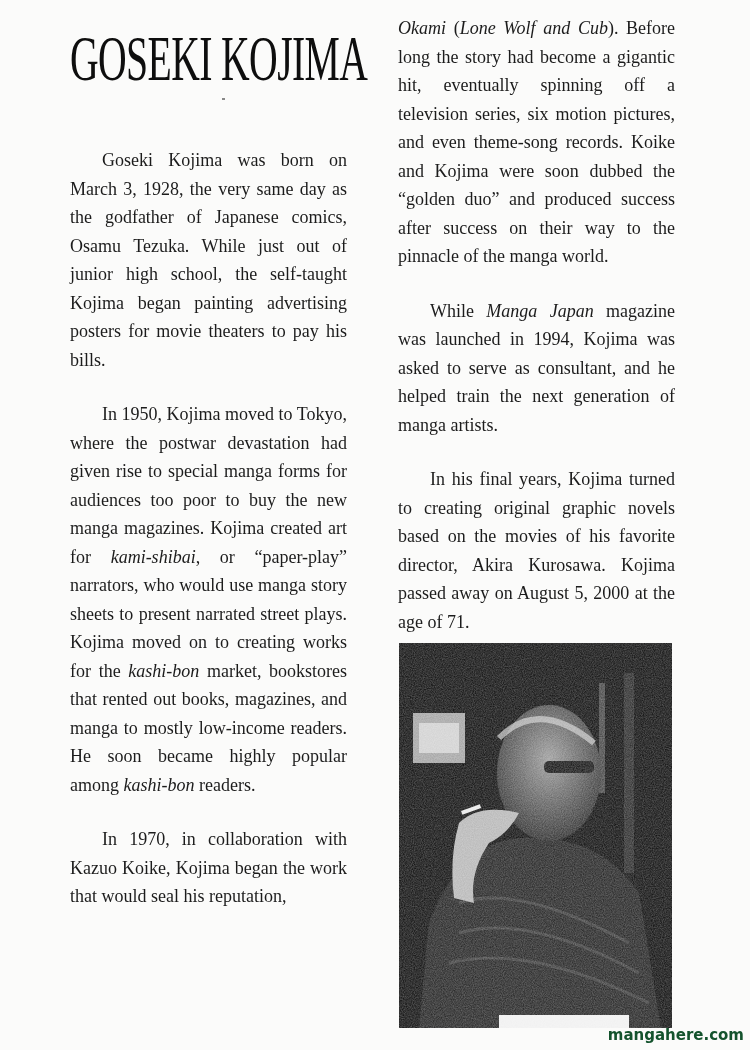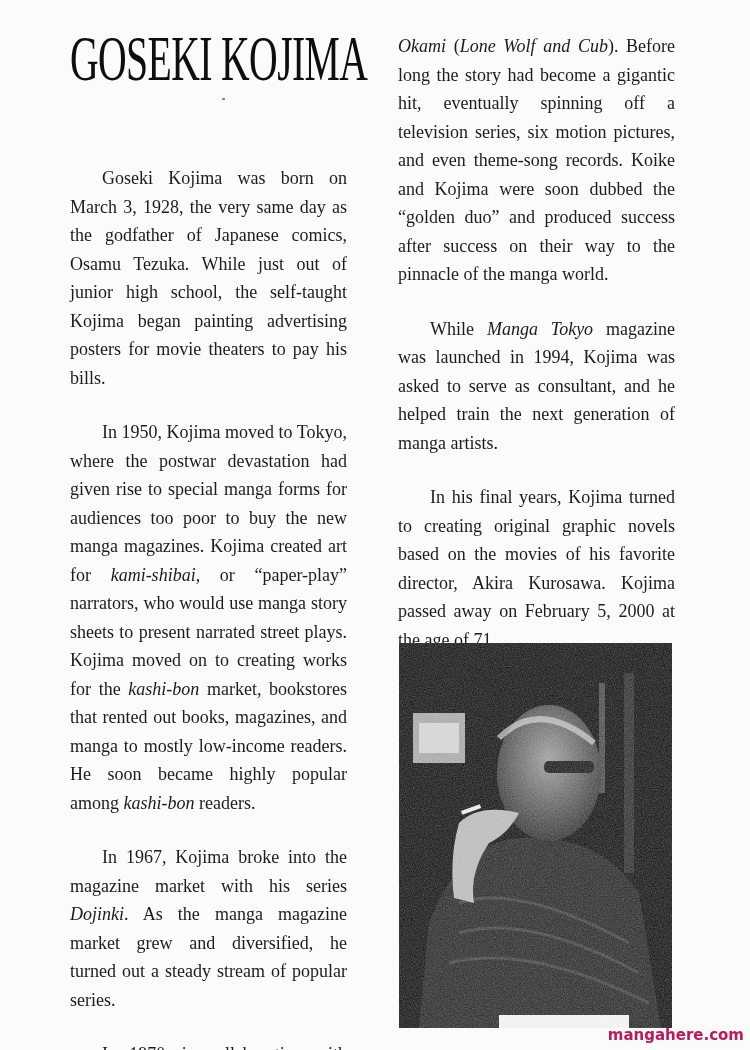--- a/index.html
+++ b/index.html
@@ -26,60 +26,58 @@
       position: absolute; left: 222px; top: 98px;
       width: 3px; height: 2px; background: #888;
     }
     .col {
       position: absolute;
       font-family: "Liberation Serif", serif;
       font-size: 18px;
       line-height: 28.5px;
       color: #1c1c1c;
       text-align: justify;
-      margin-top: 18px;
     }
     .col-left { left: 70px; top: 146px; width: 277px; }
     .col-right { left: 398px; top: 14px; width: 277px; }
     .col p { margin: 0; text-indent: 32px; }
     .col p + p { margin-top: 26px; }
     .col p.noindent { text-indent: 0; }
     .col em { font-style: italic; }
     .photo {
       position: absolute; left: 399px; top: 643px;
       width: 273px; height: 385px;
       background: #0b0b0b;
       overflow: hidden;
     }
     .photo svg { display: block; }
     .watermark {
       position: absolute; right: 6px; bottom: 6px;
       font-family: "DejaVu Sans", sans-serif;
       font-weight: bold; font-size: 15px;
-      color: #be185d;
+      color: #14532d;
       letter-spacing: 0px;
     }
   </style>
 </head>
 <body>
 
 <div class="title">GOSEKI KOJIMA</div>
 <div class="speck"></div>
 
 <div class="col col-left">
   <p><span>Goseki Kojima was born on March 3, 1928, the very same day as the godfather of Japanese comics, Osamu Tezuka. While just out of junior high school, the self-taught Kojima began painting advertising posters for movie theaters to pay his bills.</span></p>
   <p><span>In 1950, Kojima moved to Tokyo, where the postwar devastation had given rise to special manga forms for audiences too poor to buy the new manga magazines. Kojima created art for </span><em>kami-shibai</em><span>, or “paper-play” narrators, who would use manga story sheets to present narrated street plays. Kojima moved on to creating works for the </span><em>kashi-bon</em><span> market, bookstores that rented out books, magazines, and manga to mostly low-income readers. He soon became highly popular among </span><em>kashi-bon</em><span> readers.</span></p>
-  <p><span>In 1967, Kojima broke into the magazine market with his series </span><em>Dojinki</em><span>. As the manga magazine market grew and diversified, he turned out a steady stream of popular series.</span></p>
   <p><span>In 1970, in collaboration with Kazuo Koike, Kojima began the work that would seal his reputation, </span></p>
 </div>
 
 <div class="col col-right">
   <p class="noindent"><em>Okami</em><span> (</span><em>Lone Wolf and Cub</em><span>). Before long the story had become a gigantic hit, eventually spinning off a television series, six motion pictures, and even theme-song records. Koike and Kojima were soon dubbed the “golden duo” and produced success after success on their way to the pinnacle of the manga world.</span></p>
-  <p><span>While </span><em>Manga Tokyo</em><span> magazine was launched in 1994, Kojima was asked to serve as consultant, and he helped train the next generation of manga artists.</span></p>
-  <p><span>In his final years, Kojima turned to creating original graphic novels based on the movies of his favorite director, Akira Kurosawa. Kojima passed away on February 5, 2000 at the age of 71.</span></p>
+  <p><span>While </span><em>Manga Japan</em><span> magazine was launched in 1994, Kojima was asked to serve as consultant, and he helped train the next generation of manga artists.</span></p>
+  <p><span>In his final years, Kojima turned to creating original graphic novels based on the movies of his favorite director, Akira Kurosawa. Kojima passed away on August 5, 2000 at the age of 71.</span></p>
 </div>
 
 <div class="photo">
   <svg width="273" height="385" viewBox="0 0 273 385">
     <defs>
       <filter id="grain" x="0" y="0" width="100%" height="100%">
         <feTurbulence type="fractalNoise" baseFrequency="0.9" numOctaves="2" seed="3" result="n"></feTurbulence>
         <feColorMatrix type="matrix" values="0 0 0 0 1  0 0 0 0 1  0 0 0 0 1  0 0 0 0.35 0"></feColorMatrix>
         <feComposite in2="SourceGraphic" operator="in"></feComposite>
       </filter>

